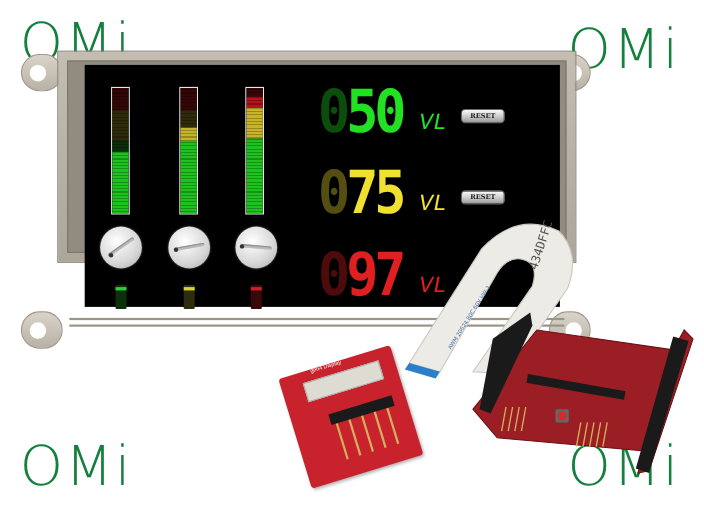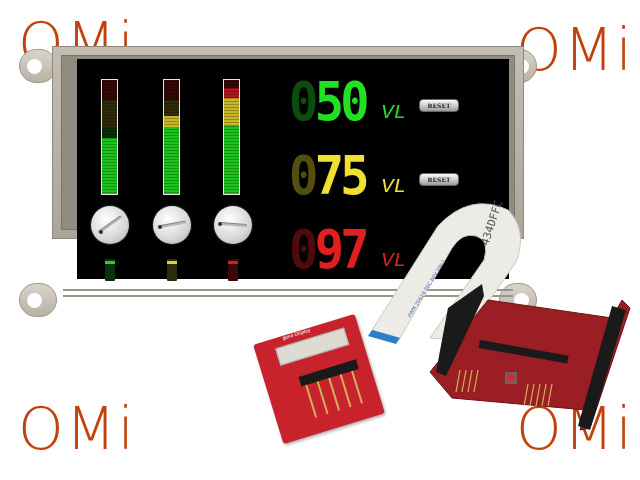--- a/index.html
+++ b/index.html
@@ -1,19 +1,19 @@
 <!DOCTYPE html>
 <html><head>
 <meta charset="utf-8">
 <style>
   * { box-sizing: border-box; margin: 0; padding: 0; }
   html, body { width: 640px; height: 480px; overflow: hidden; background: #ffffff; }
   body { position: relative; font-family: "Liberation Sans", sans-serif; }
 
-  .watermark { position: absolute; color: #c2410c; font-family: "DejaVu Sans", sans-serif; font-size: 58px; font-weight: 300; letter-spacing: 2px; z-index: 0; }
+  .watermark { position: absolute; color: #15803d; font-family: "DejaVu Sans", sans-serif; font-size: 50px; font-weight: 300; letter-spacing: 2px; z-index: 0; }
 
   .bezel-tab { position: absolute; width: 38px; height: 34px; background: linear-gradient(180deg, #d9d3c9, #b8b1a6); border: 1px solid #9e978c; border-radius: 18px; z-index: 1; }
   .bezel-tab .hole { position: absolute; width: 15px; height: 15px; border-radius: 50%; background: #fff; top: 9px; }
   .tab-left { left: 19px; }
   .tab-left .hole { left: 7px; }
   .tab-right { left: 499px; }
   .tab-right .hole { right: 7px; }
 
   .module { position: absolute; left: 52px; top: 46px; width: 472px; height: 193px; background: linear-gradient(180deg, #c4bdb1 0%, #aca599 100%); border: 1px solid #8f887c; z-index: 2; }
   .module .inner-frame { position: absolute; left: 8px; top: 8px; right: 8px; bottom: 8px; background: #928c80; border: 1px solid #7b756a; }

